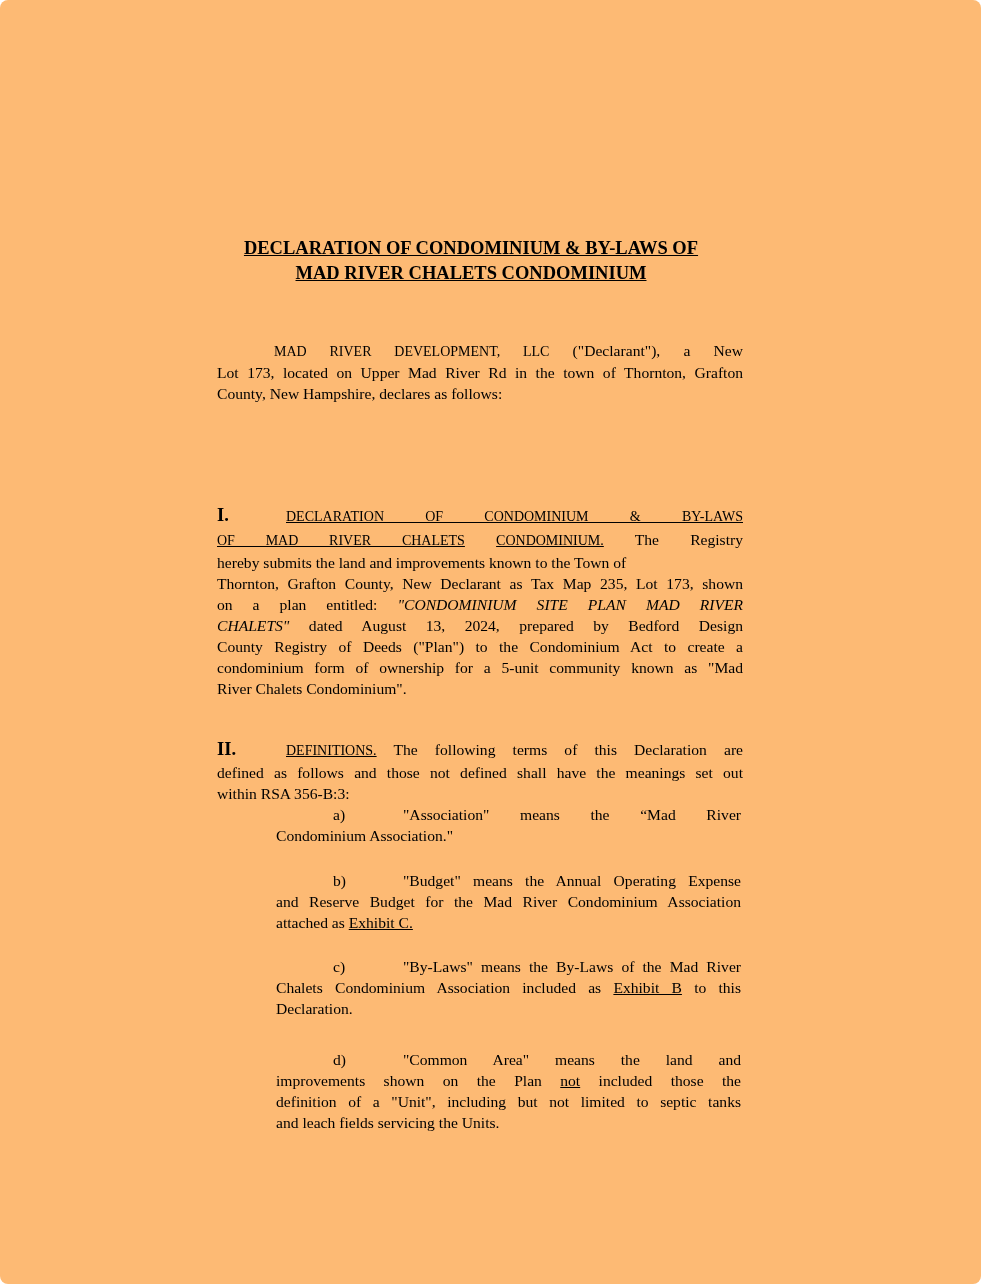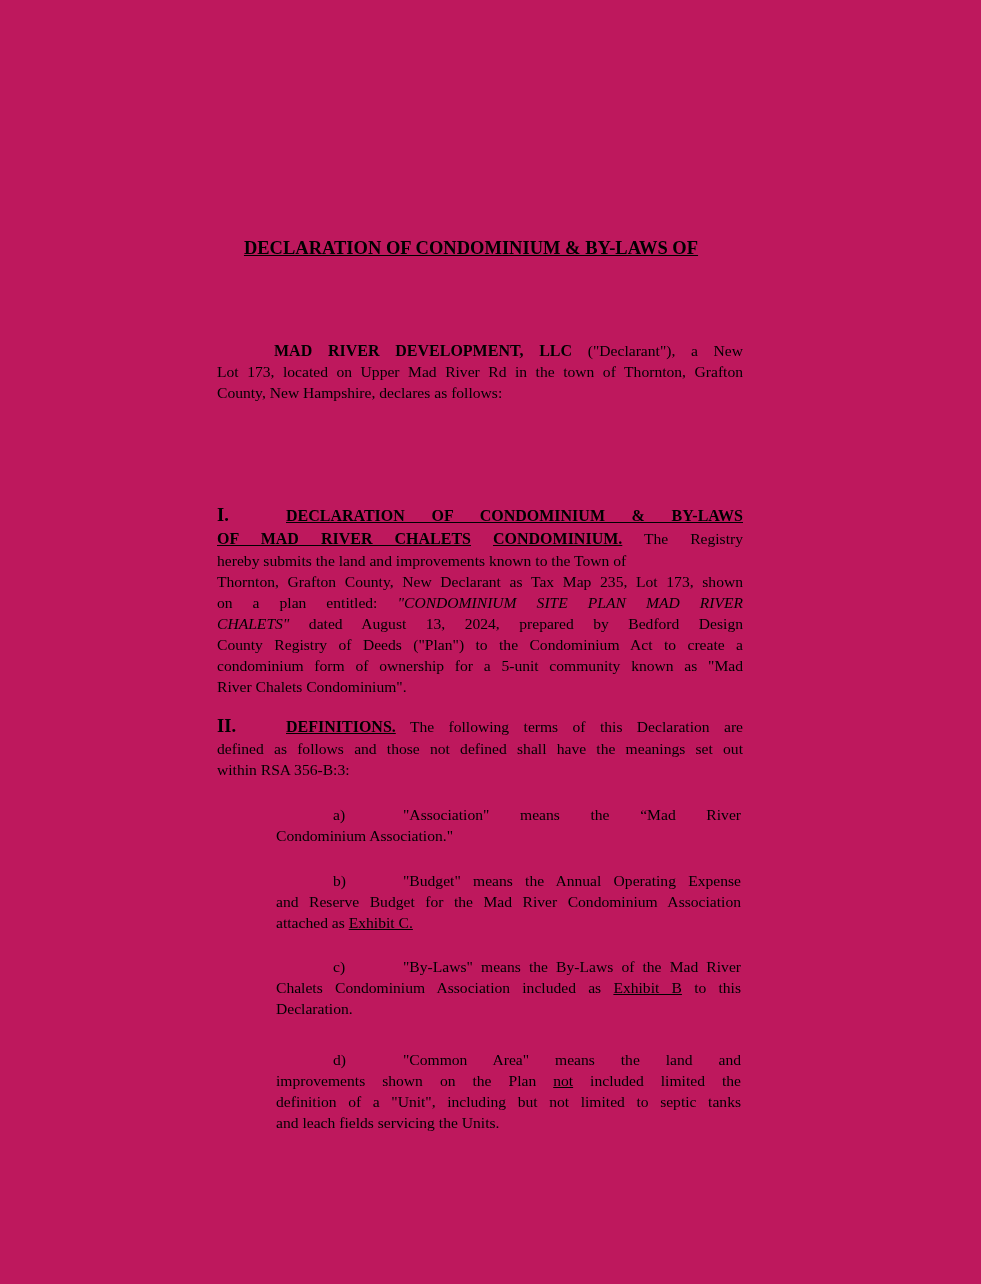--- a/index.html
+++ b/index.html
@@ -1,40 +1,41 @@
 <!DOCTYPE html>
 <html><head>
   <meta charset="utf-8">
   <style>
     html, body { margin: 0; padding: 0; background: #ffffff; }
     body { width: 981px; height: 1284px; position: relative; overflow: hidden;
            font-family: "Liberation Serif", "DejaVu Serif", serif; color: #000; }
-    .page { position: absolute; left: 0; top: 0; width: 981px; height: 1284px; background: #be185d; }
+    .page { position: absolute; left: 0; top: 0; width: 981px; height: 1284px; background: #fdba74; border-radius: 8px; }
     .title { position: absolute; left: 217px; width: 508px; text-align: center;
              font-weight: bold; font-size: 18.5px; line-height: 25px; text-decoration: underline; top: 236px; }
     .title div { white-space: nowrap; }
     .para { position: absolute; left: 217px; width: 526px; font-size: 15.6px; line-height: 21px;
             text-align: justify; }
     .para .ln { display: block; white-space: nowrap; }
     .j { text-align-last: justify; text-align: justify; display: block; white-space: normal; }
-    .bold-lg { font-weight: bold; font-size: 16px; }
+    .bold-lg { font-weight: normal; font-size: 14px; }
     .u { text-decoration: underline; }
     .i { font-style: italic; }
     .sec-num { font-weight: bold; font-size: 18.5px; display: inline-block; width: 69px; }
     .def { position: absolute; left: 276px; width: 465px; font-size: 15.6px; line-height: 21px; }
     .def .ln { display: block; white-space: nowrap; }
     .def .letter { display: inline-block; width: 70px; padding-left: 57px; }
   </style>
 </head>
 <body>
 
 <div class="page">
 
   <div class="title">
     <div>DECLARATION OF CONDOMINIUM &amp; BY-LAWS OF</div>
+    <div>MAD RIVER CHALETS CONDOMINIUM</div>
   </div>
 
   <div class="para" style="top:340px;">
     <span class="ln j" style="padding-left:57px;"><span class="bold-lg">MAD RIVER DEVELOPMENT, LLC</span><span> ("Declarant"), a New</span></span>
     <span class="ln j">Lot 173, located on Upper Mad River Rd in the town of Thornton, Grafton</span>
     <span class="ln">County, New Hampshire, declares as follows:</span>
   </div>
 
   <div class="para" style="top:472px;margin-top:32px;">
     <span class="ln j" style="line-height:23px;"><span class="sec-num">I.</span><span class="bold-lg u">DECLARATION OF CONDOMINIUM &amp; BY-LAWS</span></span>
@@ -42,21 +43,21 @@
     <span class="ln">hereby submits the land and improvements known to the Town of</span>
     <span class="ln j">Thornton, Grafton County, New  Declarant as Tax Map 235, Lot 173, shown</span>
     <span class="ln j"><span>on a plan entitled: </span><span class="i">"CONDOMINIUM SITE PLAN MAD RIVER</span></span>
     <span class="ln j"><span class="i">CHALETS"</span><span> dated August 13, 2024, prepared by Bedford Design</span></span>
     <span class="ln j">County Registry of Deeds ("Plan") to the Condominium Act to create a</span>
     <span class="ln j">condominium form of ownership for a 5-unit community known as "Mad</span>
     <span class="ln">River Chalets Condominium".</span>
   </div>
 
   <div class="para" style="top:715px;">
-    <span class="ln j" style="line-height:23px;"><span class="sec-num">II.</span><span class="bold-lg u">DEFINITIONS.</span><span> The following terms of this Declaration are</span></span>
+    <span class="ln j" style="line-height:23px;margin-top:23px;"><span class="sec-num">II.</span><span class="bold-lg u">DEFINITIONS.</span><span> The following terms of this Declaration are</span></span>
     <span class="ln j">defined as follows and those not defined shall have the meanings set out</span>
     <span class="ln">within RSA 356-B:3:</span>
   </div>
 
   <div class="def" style="top:804px;">
     <span class="ln j"><span class="letter">a)</span><span>"Association" means the “Mad River</span></span>
     <span class="ln">Condominium Association."</span>
   </div>
 
   <div class="def" style="top:870px;">
@@ -66,18 +67,18 @@
   </div>
 
   <div class="def" style="top:956px;">
     <span class="ln j"><span class="letter">c)</span><span>"By-Laws" means the By-Laws of the Mad River</span></span>
     <span class="ln j"><span>Chalets Condominium Association included as </span><span class="u">Exhibit B</span><span> to this</span></span>
     <span class="ln">Declaration.</span>
   </div>
 
   <div class="def" style="top:1049px;">
     <span class="ln j"><span class="letter">d)</span><span>"Common Area" means the land and</span></span>
-    <span class="ln j"><span>improvements shown on the Plan </span><span class="u">not</span><span> included limited the</span></span>
+    <span class="ln j"><span>improvements shown on the Plan </span><span class="u">not</span><span> included those the</span></span>
     <span class="ln j">definition of a "Unit", including but not limited to septic tanks</span>
     <span class="ln">and leach fields servicing the Units.</span>
   </div>
 
 </div>
 
 </body></html>

